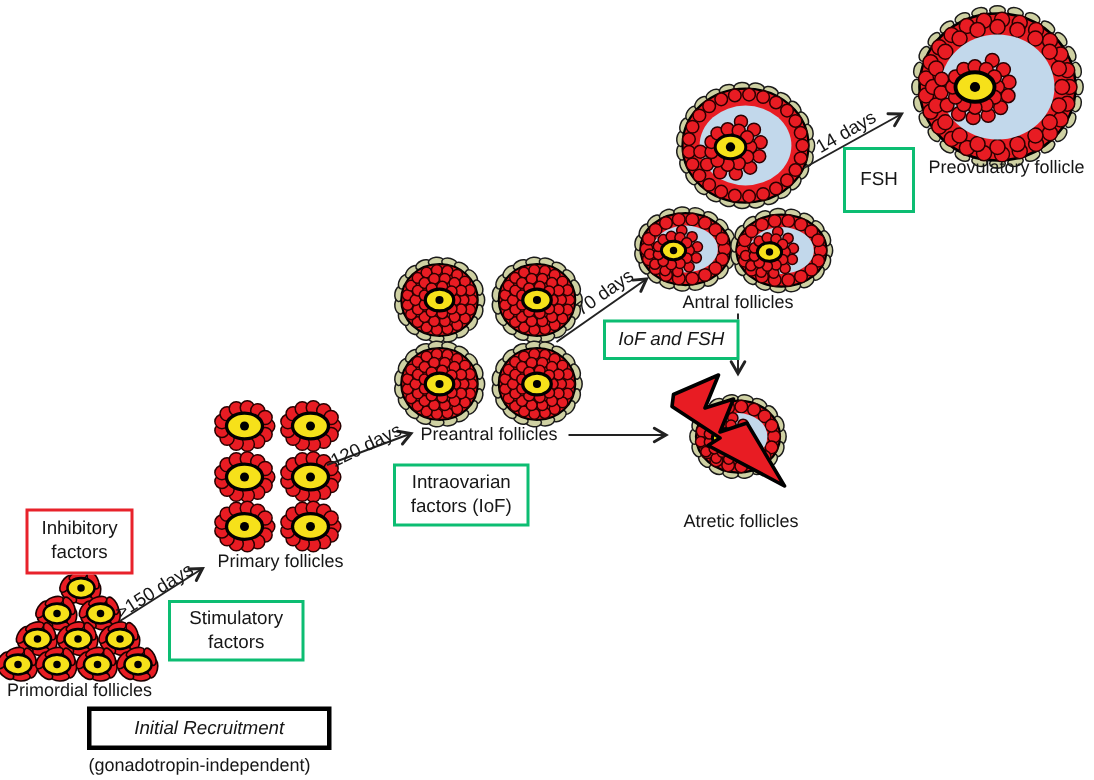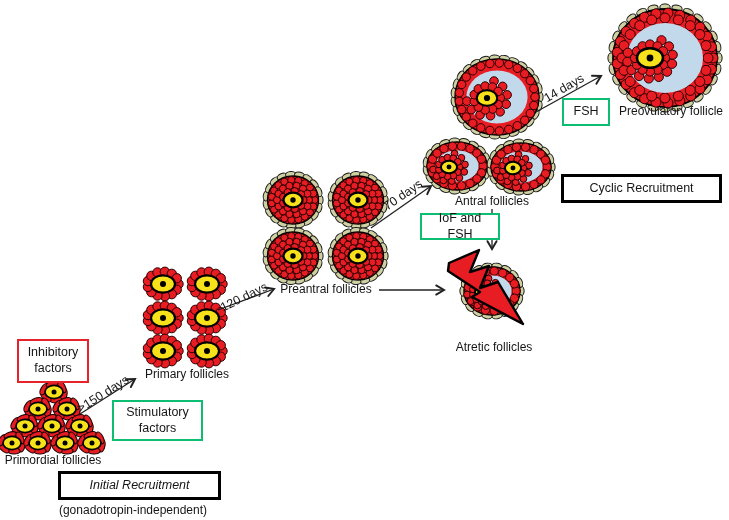--- a/index.html
+++ b/index.html
@@ -852,19 +852,19 @@
 
   <div class="lbl" style="left:133px;top:511px">(gonadotropin-independent)</div>
 
   <div class="dur" style="left:103px;top:394px;--r:-32deg">&gt;150 days</div>
   <div class="dur" style="left:244px;top:297px;--r:-26deg">120 days</div>
   <div class="dur" style="left:403px;top:195px;--r:-35deg">70 days</div>
   <div class="dur" style="left:564px;top:88px;--r:-30deg">14 days</div>
 
   <div class="box red-box" style="left: 17px; top: 339px; width: 72px; height: 44px; border-color: rgb(232, 34, 43);">Inhibitory factors</div>
   <div class="box green-box" style="left: 112px; top: 400px; width: 91px; height: 41px; border-color: rgb(12, 189, 114);">Stimulatory factors</div>
-  <div class="box green-box" style="left: 420px; top: 213px; width: 80px; height: 27px; border-color: rgb(12, 189, 114);">IoF and FSH</div>
-  <div class="box green-box" style="left: 562px; top: 98px; width: 48px; height: 28px; border-color: rgb(12, 189, 114);">FSH</div>
+  <div class="box green-box" style="left: 262px; top: 309px; width: 91px; height: 42px; border-color: rgb(12, 189, 114);">Intraovarian factors (IoF)</div>
+  <div class="box green-box" style="left: 402px; top: 213px; width: 91px; height: 27px; border-color: rgb(12, 189, 114); font-style: italic;">IoF and FSH</div>
+  <div class="box green-box" style="left: 562px; top: 98px; width: 48px; height: 44px; border-color: rgb(12, 189, 114);">FSH</div>
 
   <div class="box black-box" style="left: 58px; top: 471px; width: 163px; height: 29px; border-color: rgb(0, 0, 0); font-style: italic;">Initial Recruitment</div>
-  <div class="box black-box" style="left: 561px; top: 174px; width: 161px; height: 29px; border-color: rgb(0, 0, 0);">Cyclic Recruitment</div>
 
 </div>
 
 </body></html>

